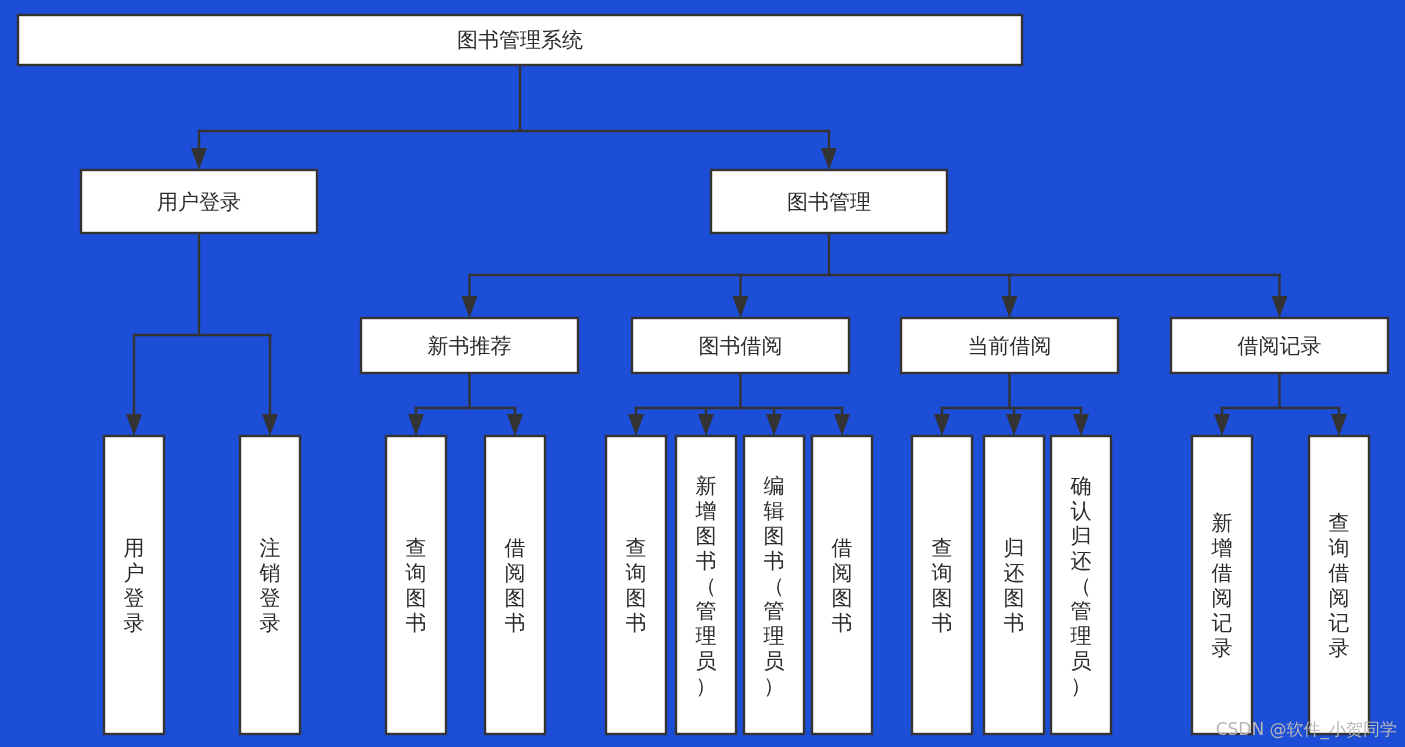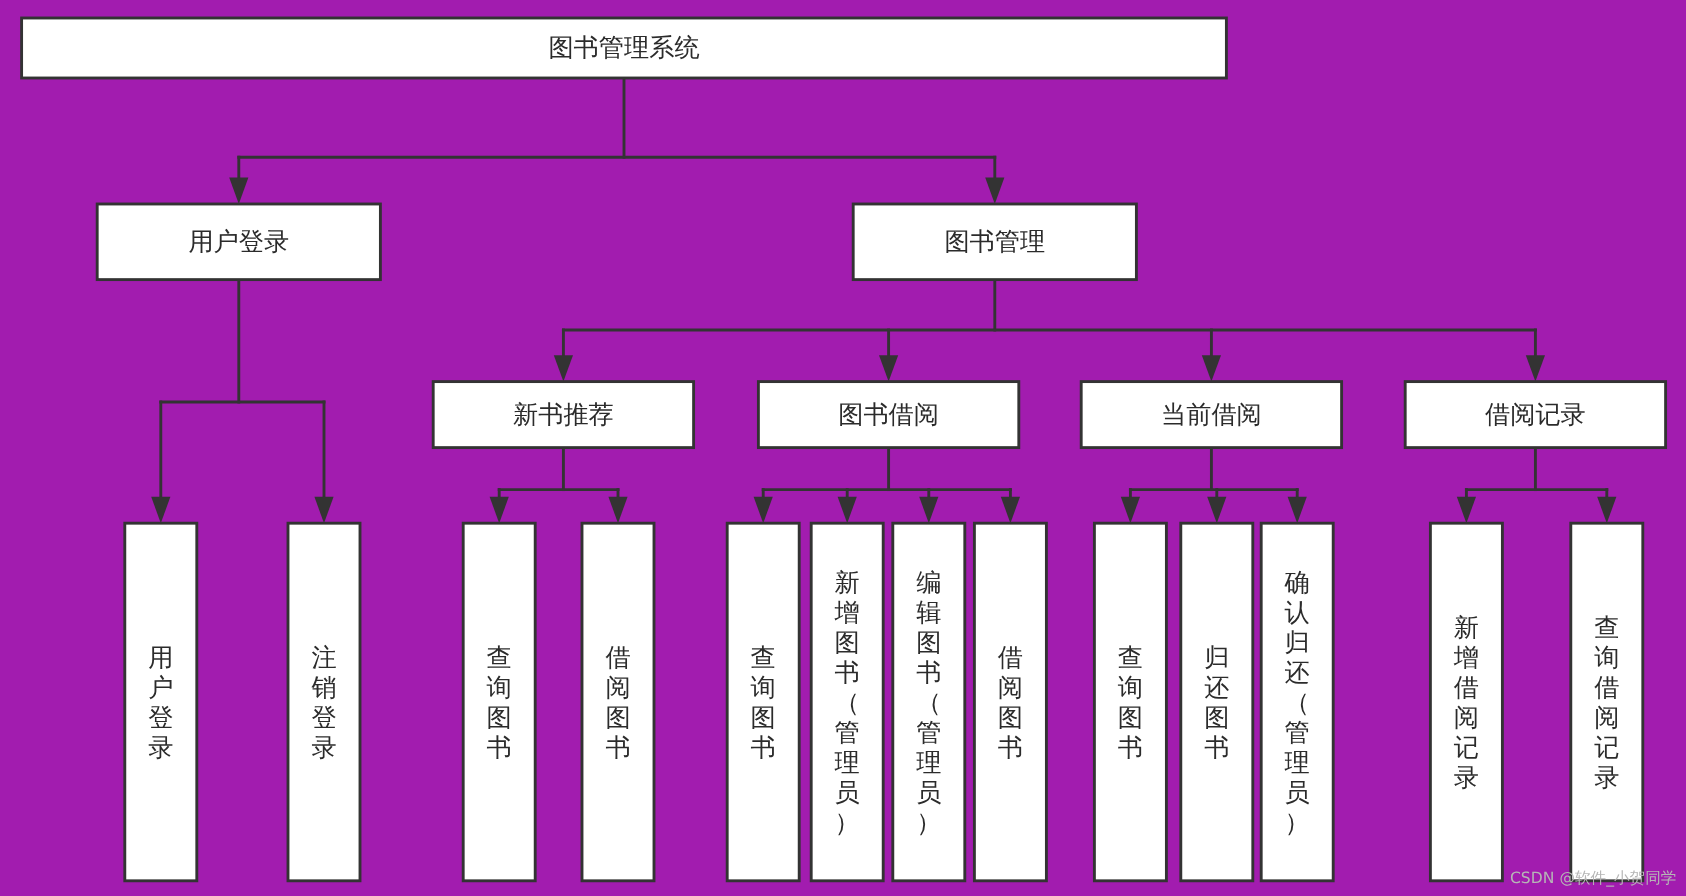--- a/index.html
+++ b/index.html
@@ -7,21 +7,21 @@
     padding: 0;
     background: #ffffff;
   }
   body {
     font-family: "Liberation Sans", "DejaVu Sans", sans-serif;
   }
   #diagram-root {
     position: relative;
     width: 1405px;
     height: 747px;
-    background: #a21caf;
+    background: #1d4ed8;
     overflow: hidden;
   }
   svg.diagram-svg {
     position: absolute;
     left: 0;
     top: 0;
     width: 1405px;
     height: 747px;
   }
   .node-box {
@@ -49,21 +49,21 @@
     font-family: "DejaVu Sans", "Liberation Sans", sans-serif;
     font-size: 21px;
     fill: #2b2b2b;
     text-anchor: middle;
   }
   .watermark {
     position: absolute;
     right: 8px;
     bottom: 6px;
     font-family: "DejaVu Sans", "Liberation Sans", sans-serif;
-    font-size: 13px;
+    font-size: 17px;
     color: #b6b6b6;
     white-space: nowrap;
     user-select: none;
   }
 </style>
 </head>
 <body>
 
 <div id="diagram-root">
   <svg class="diagram-svg" id="diagram-svg" viewBox="0 0 1405 747">

